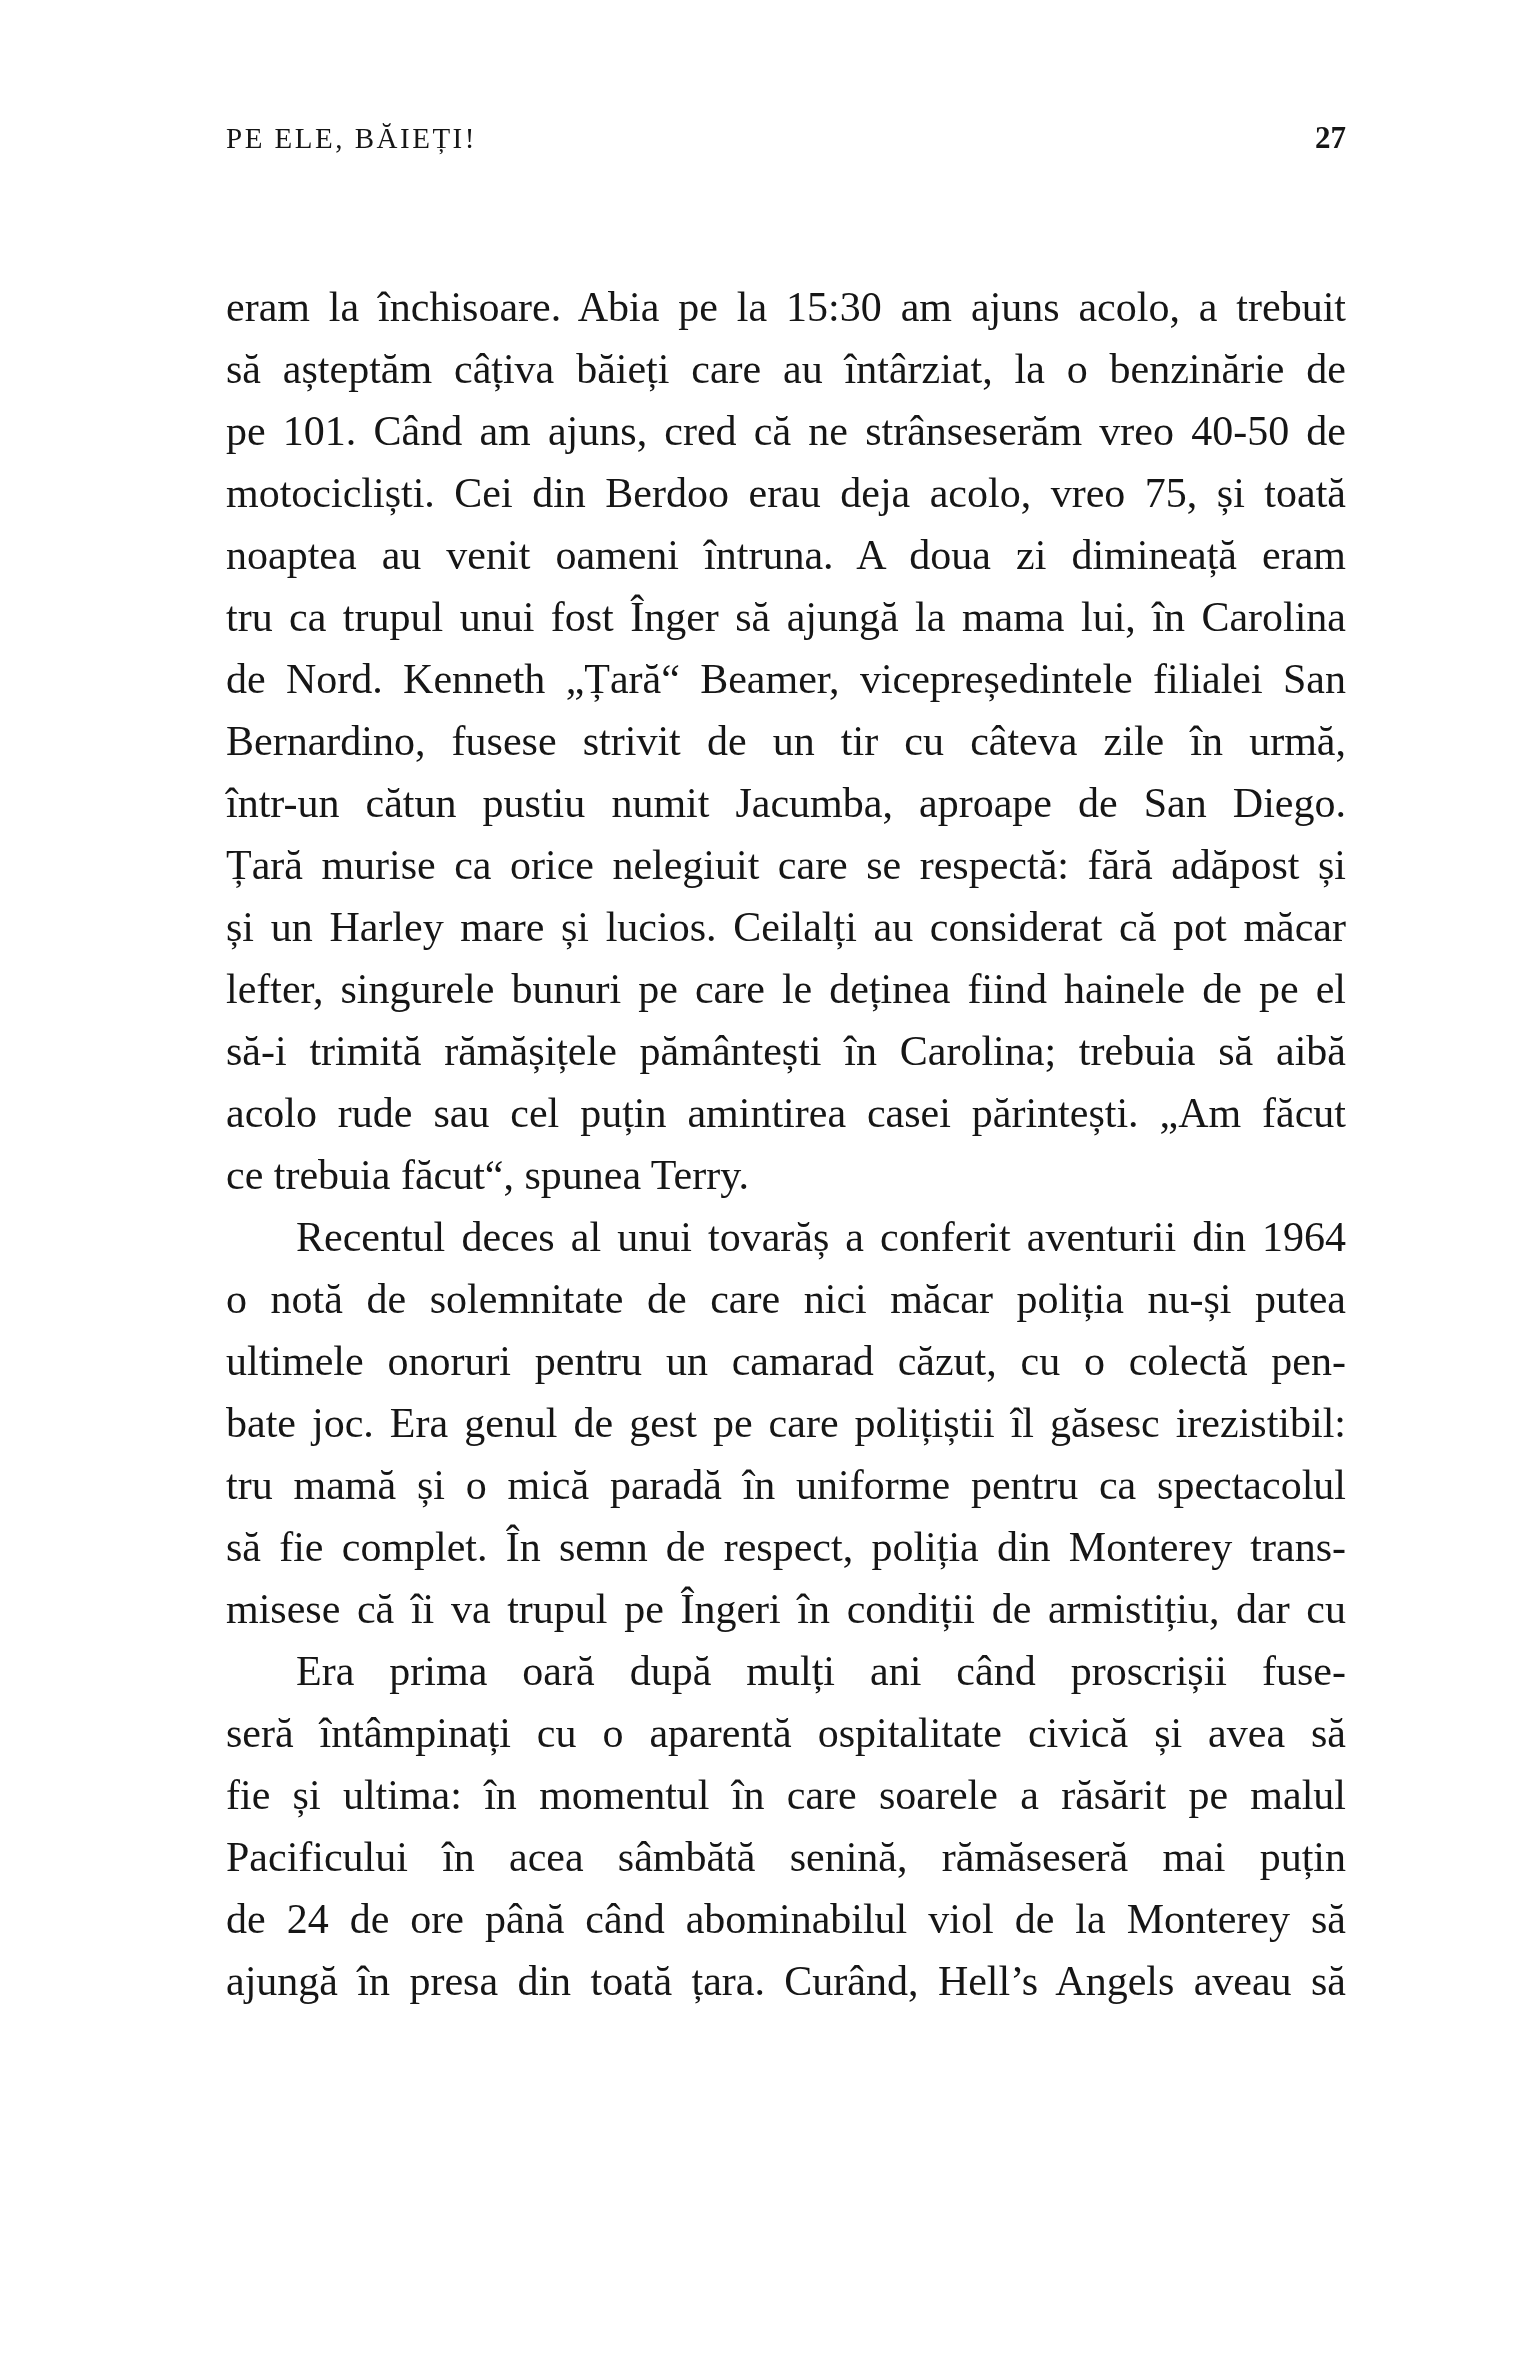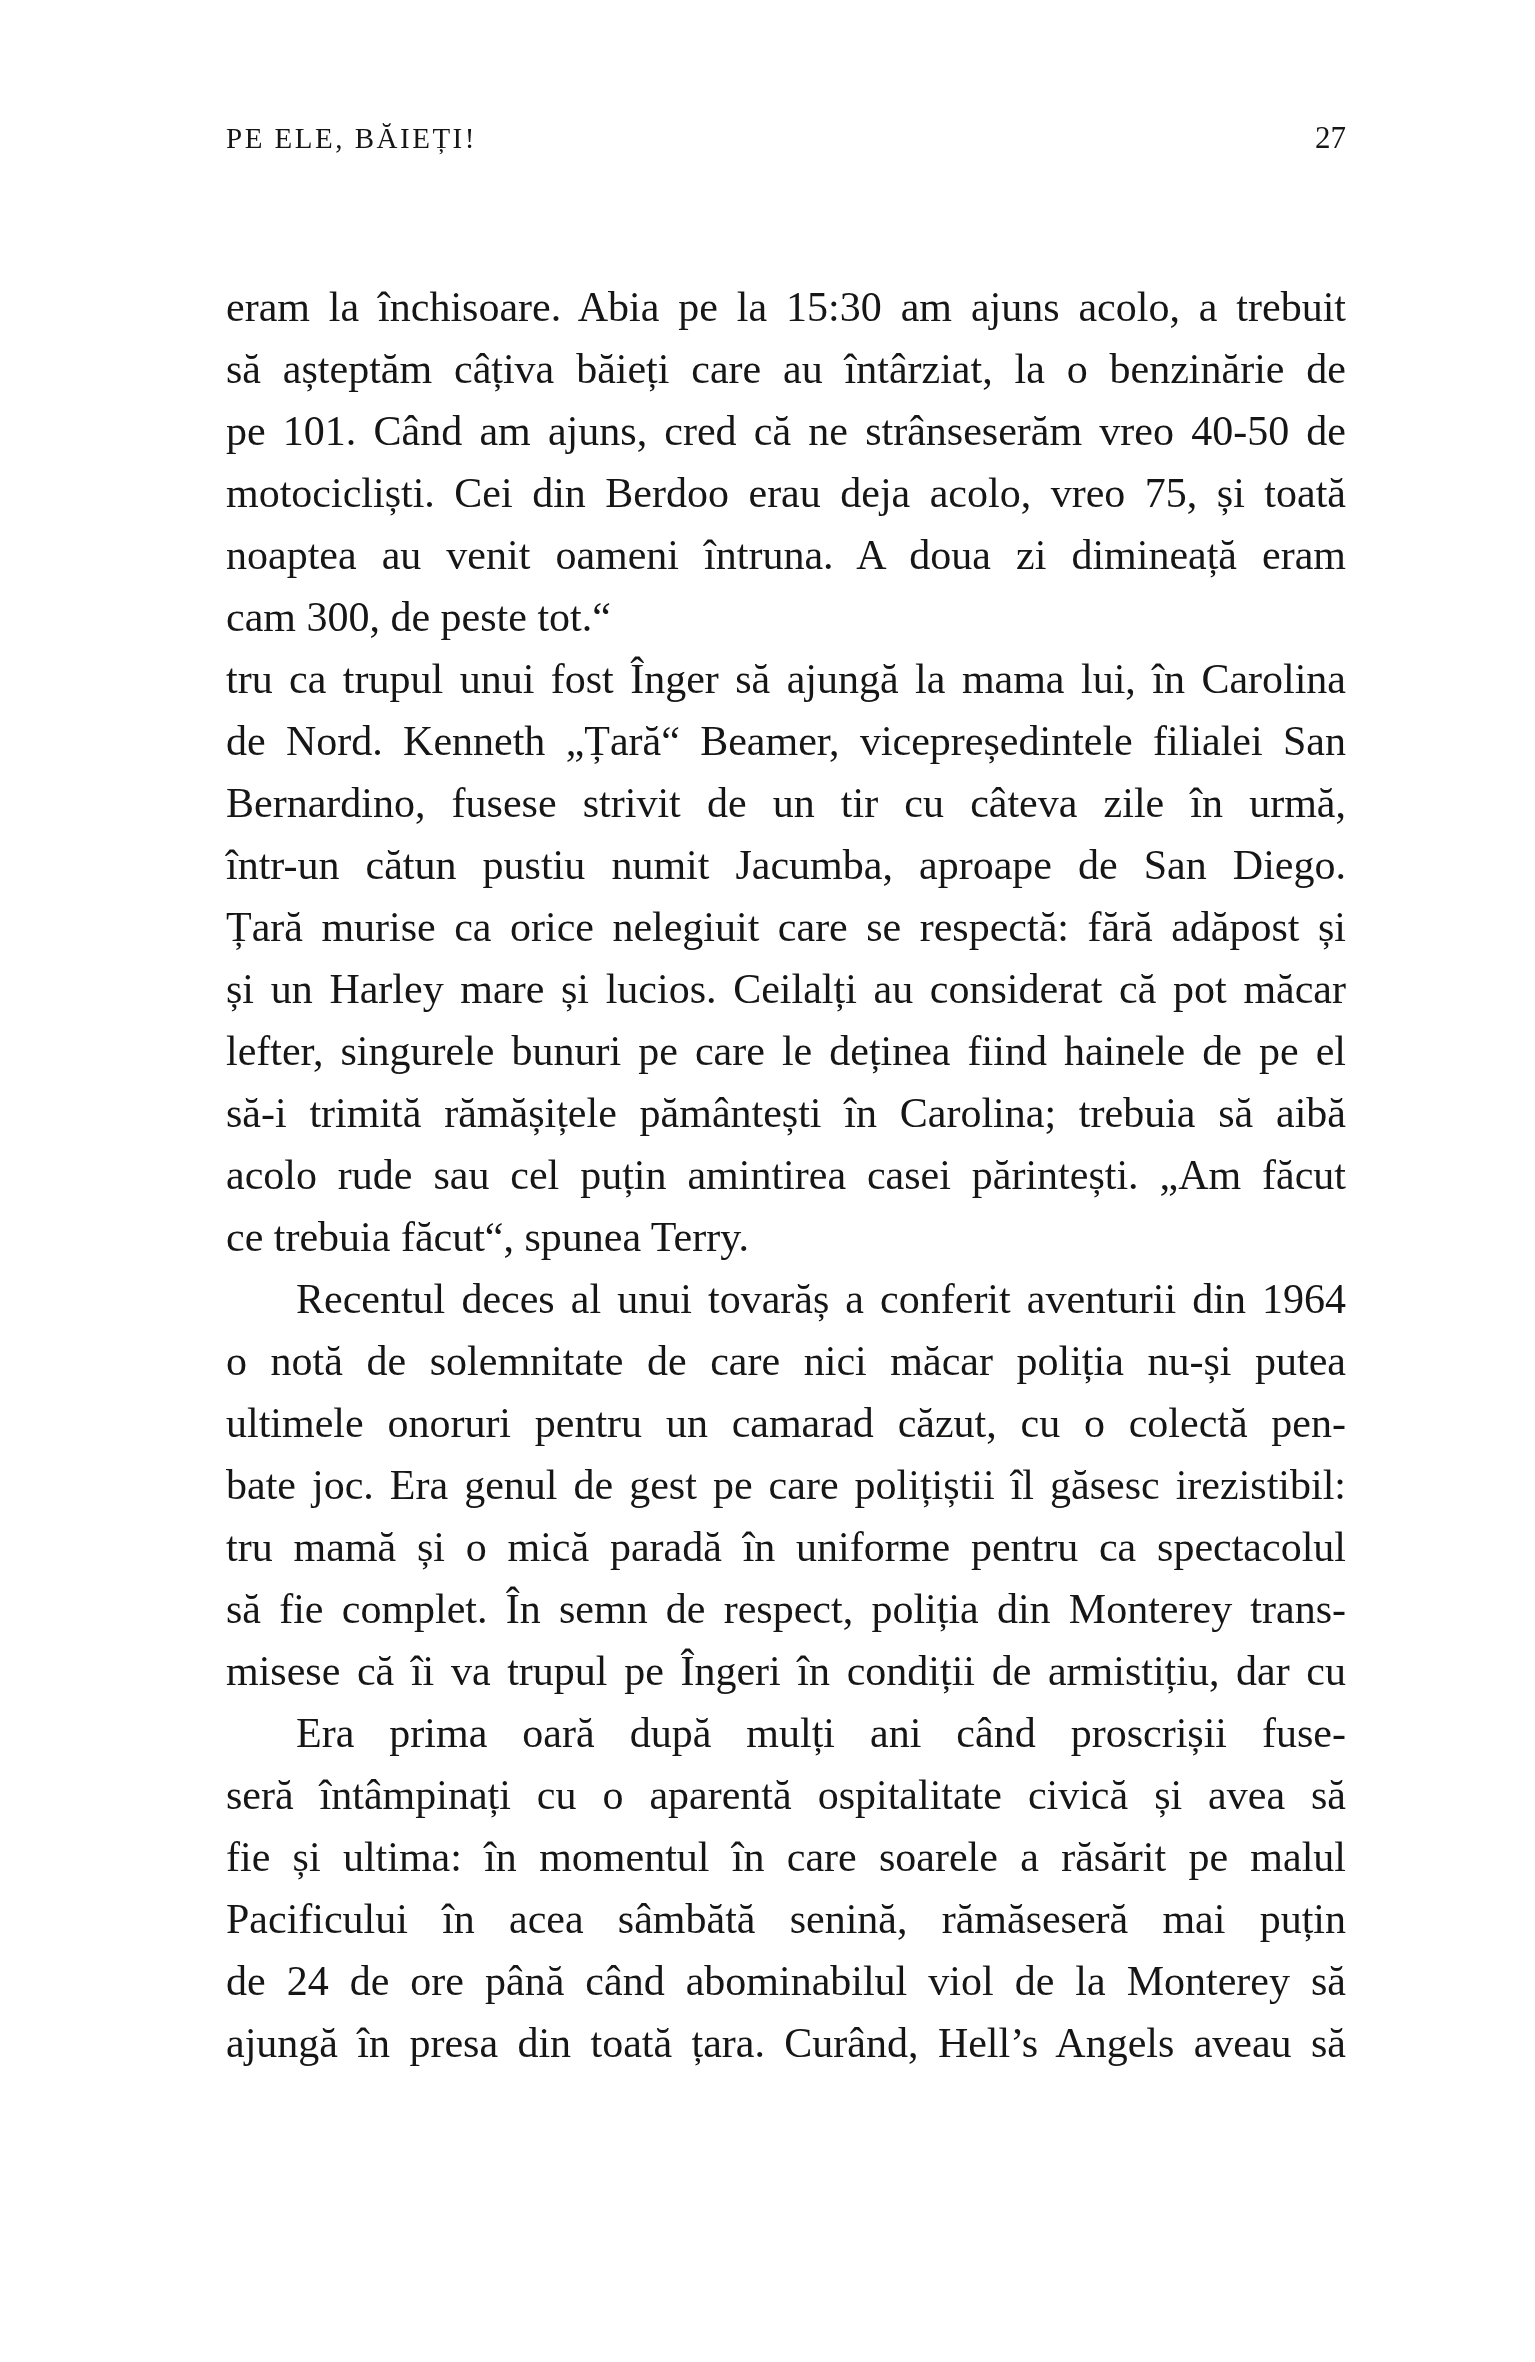--- a/index.html
+++ b/index.html
@@ -22,20 +22,21 @@
     justify-content: space-between;
     align-items: baseline;
   }
   .running-title {
     font-size: 29px;
     letter-spacing: 2.5px;
     white-space: nowrap;
   }
   .page-number {
     font-size: 31px;
+    font-weight: bold;
   }
   .body-text {
     position: absolute;
     left: 226px;
     top: 276px;
     width: 1120px;
     font-size: 42px;
     line-height: 62px;
   }
   .line {
@@ -54,21 +55,20 @@
     <span class="running-title">PE ELE, BĂIEȚI!</span>
     <span class="page-number">27</span>
   </div>
 
   <div class="body-text">
       <div class="line">eram la închisoare. Abia pe la 15:30 am ajuns acolo, a trebuit</div>
       <div class="line">să așteptăm câțiva băieți care au întârziat, la o benzinărie de</div>
       <div class="line">pe 101. Când am ajuns, cred că ne strânseserăm vreo 40-50 de</div>
       <div class="line">motocicliști. Cei din Berdoo erau deja acolo, vreo 75, și toată</div>
       <div class="line">noaptea au venit oameni întruna. A doua zi dimineață eram</div>
-      <div class="line endline">cam 300, de peste tot.“</div>
       <div class="line">tru ca trupul unui fost Înger să ajungă la mama lui, în Carolina</div>
       <div class="line">de Nord. Kenneth „Țară“ Beamer, vicepreședintele filialei San</div>
       <div class="line">Bernardino, fusese strivit de un tir cu câteva zile în urmă,</div>
       <div class="line">într-un cătun pustiu numit Jacumba, aproape de San Diego.</div>
       <div class="line">Țară murise ca orice nelegiuit care se respectă: fără adăpost și</div>
       <div class="line">și un Harley mare și lucios. Ceilalți au considerat că pot măcar</div>
       <div class="line">lefter, singurele bunuri pe care le deținea fiind hainele de pe el</div>
       <div class="line">să-i trimită rămășițele pământești în Carolina; trebuia să aibă</div>
       <div class="line">acolo rude sau cel puțin amintirea casei părintești. „Am făcut</div>
       <div class="line endline">ce trebuia făcut“, spunea Terry.</div>

